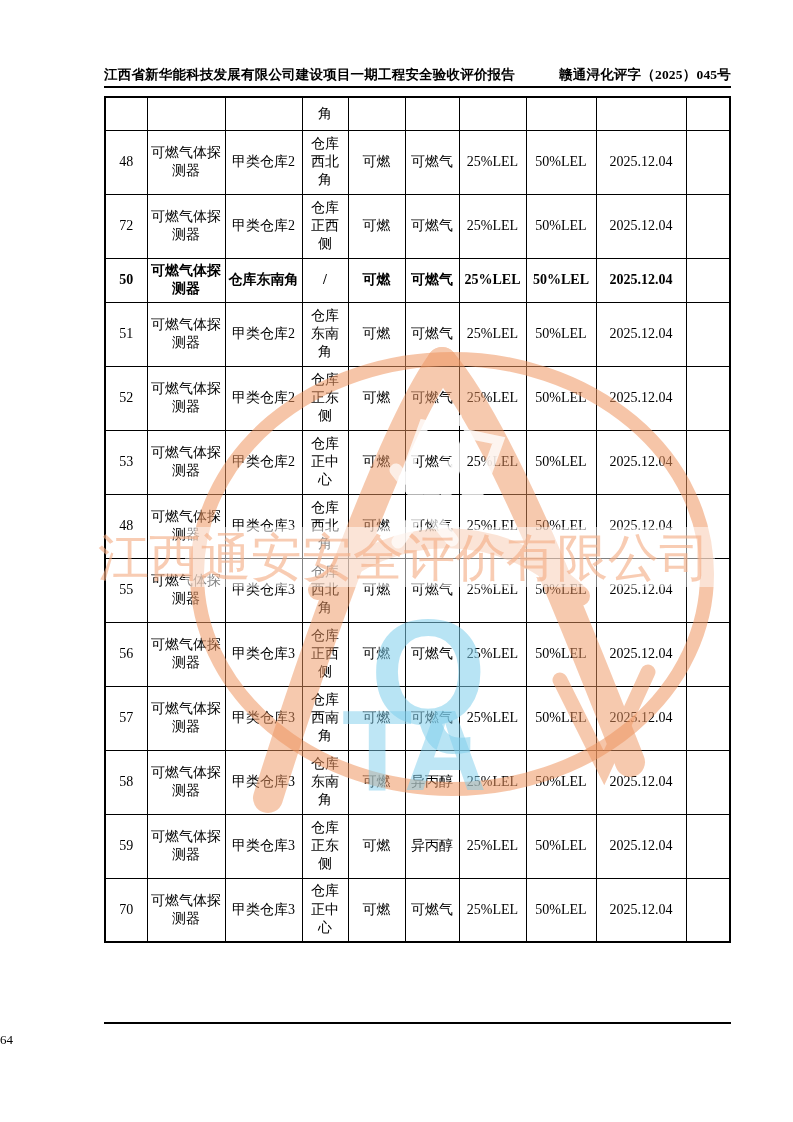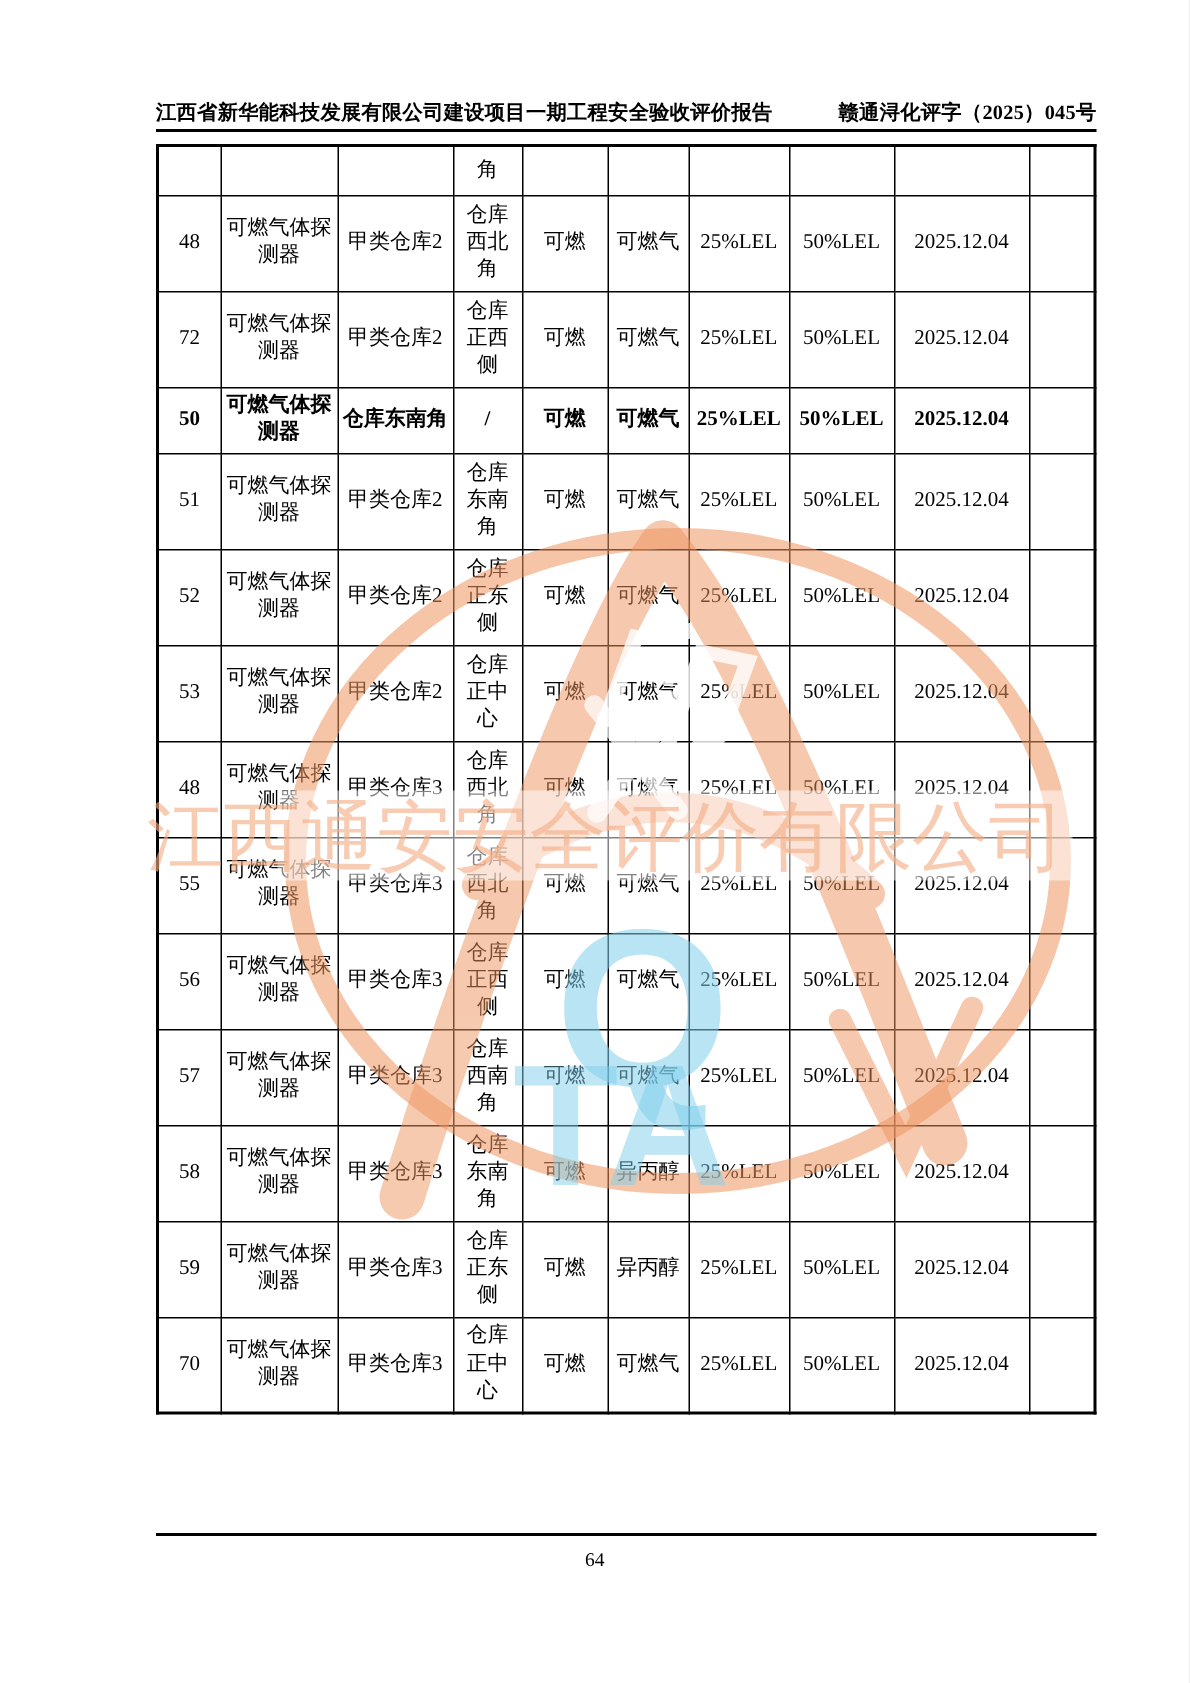--- a/index.html
+++ b/index.html
@@ -34,21 +34,21 @@
     position:absolute;left:185px;top:527px;width:530px;height:60px;
     background:rgba(255,255,255,0.5);z-index:3;pointer-events:none;
   }
   .wm-text{
     position:absolute;left:98px;top:524px;width:640px;z-index:4;pointer-events:none;
     font-size:51px;letter-spacing:0px;white-space:nowrap;
     color:rgba(243,172,132,0.62);font-weight:normal;
   }
   
   .footer-rule{position:absolute;left:104px;top:1022px;width:627px;height:2px;background:#000;}
-  .page-num{position:absolute;left:0;top:1032px;width:793px;text-align:center;font-size:13px;}
+  .page-num{position:absolute;left:0;top:1032px;width:793px;text-align:left;font-size:13px;}
 </style>
 </head>
 <body>
 
 <div class="page">
 
   <div class="header">
     <span class="header-left">江西省新华能科技发展有限公司建设项目一期工程安全验收评价报告</span>
     <span class="header-right">赣通浔化评字（2025）045号</span>
   </div>

